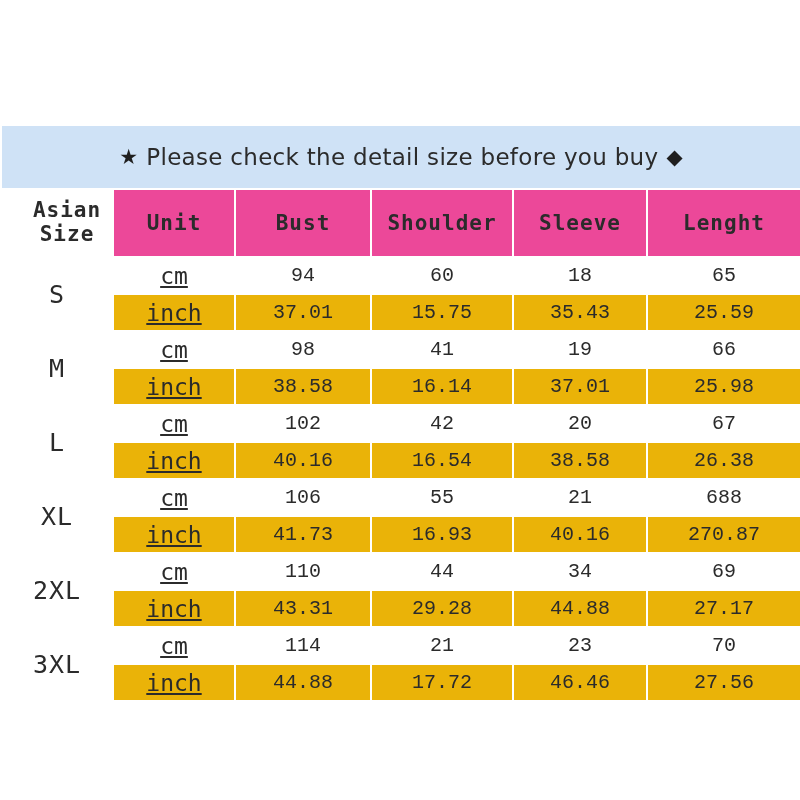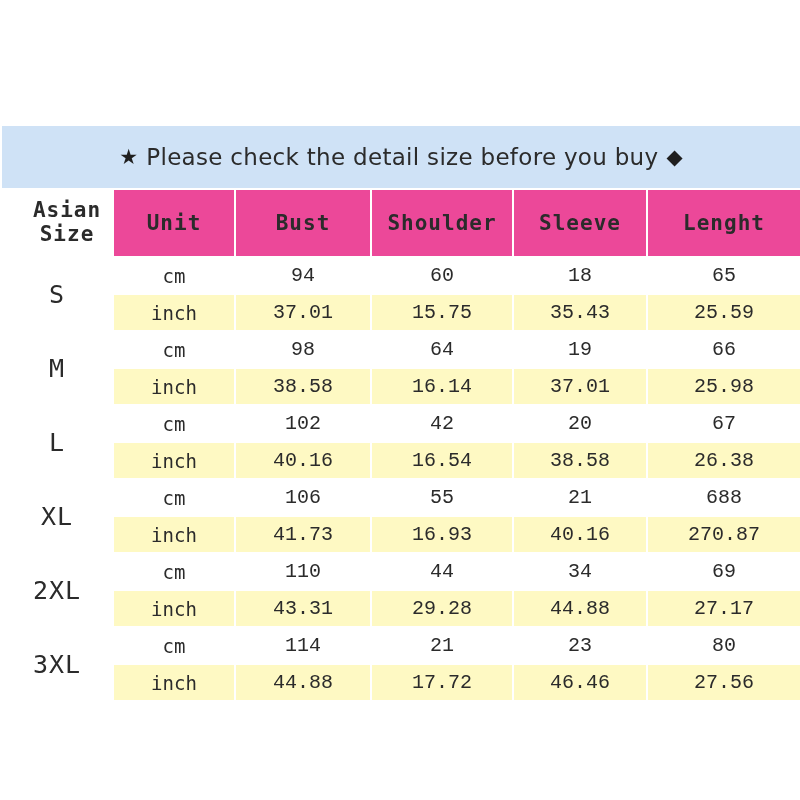--- a/index.html
+++ b/index.html
@@ -79,32 +79,33 @@
   .size-cell {
     background: #ffffff;
     font-family: "DejaVu Sans Mono", monospace;
     font-size: 25px;
     font-weight: bold;
     letter-spacing: 1px;
   }
 
   .unit-cell {
     font-family: "DejaVu Sans Mono", monospace;
-    font-size: 19px;
+    font-size: 23px;
     height: 35px;
+    text-decoration: underline;
   }
 
   .val-cell {
     font-family: Liberation Mono, monospace;
     font-size: 20px;
     height: 35px;
   }
 
   .row-cm td { background: #ffffff; }
-  .row-inch td { background: #fef9c3; margin-top: 10px; }
+  .row-inch td { background: #eab308; margin-top: 10px; }
 
   col.c-size   { width: 112px; }
   col.c-unit   { width: 122px; }
   col.c-bust   { width: 136px; }
   col.c-should { width: 142px; }
   col.c-sleeve { width: 134px; }
   col.c-length { width: 154px; }
 </style>
 </head>
 <body>
@@ -157,21 +158,21 @@
         <td class="val-cell">37.01</td>
         <td class="val-cell">15.75</td>
         <td class="val-cell">35.43</td>
         <td class="val-cell">25.59</td>
       </tr>
 
       <tr class="row-cm">
         <td class="size-cell" rowspan="2">M</td>
         <td class="unit-cell">cm</td>
         <td class="val-cell">98</td>
-        <td class="val-cell">64</td>
+        <td class="val-cell">41</td>
         <td class="val-cell">19</td>
         <td class="val-cell">66</td>
       </tr>
       <tr class="row-inch">
         <td class="unit-cell">inch</td>
         <td class="val-cell">38.58</td>
         <td class="val-cell">16.14</td>
         <td class="val-cell">37.01</td>
         <td class="val-cell">25.98</td>
       </tr>
@@ -223,21 +224,21 @@
         <td class="val-cell">44.88</td>
         <td class="val-cell">27.17</td>
       </tr>
 
       <tr class="row-cm">
         <td class="size-cell" rowspan="2">3XL</td>
         <td class="unit-cell">cm</td>
         <td class="val-cell">114</td>
         <td class="val-cell">21</td>
         <td class="val-cell">23</td>
-        <td class="val-cell">80</td>
+        <td class="val-cell">70</td>
       </tr>
       <tr class="row-inch">
         <td class="unit-cell">inch</td>
         <td class="val-cell">44.88</td>
         <td class="val-cell">17.72</td>
         <td class="val-cell">46.46</td>
         <td class="val-cell">27.56</td>
       </tr>
 
     </tbody>

